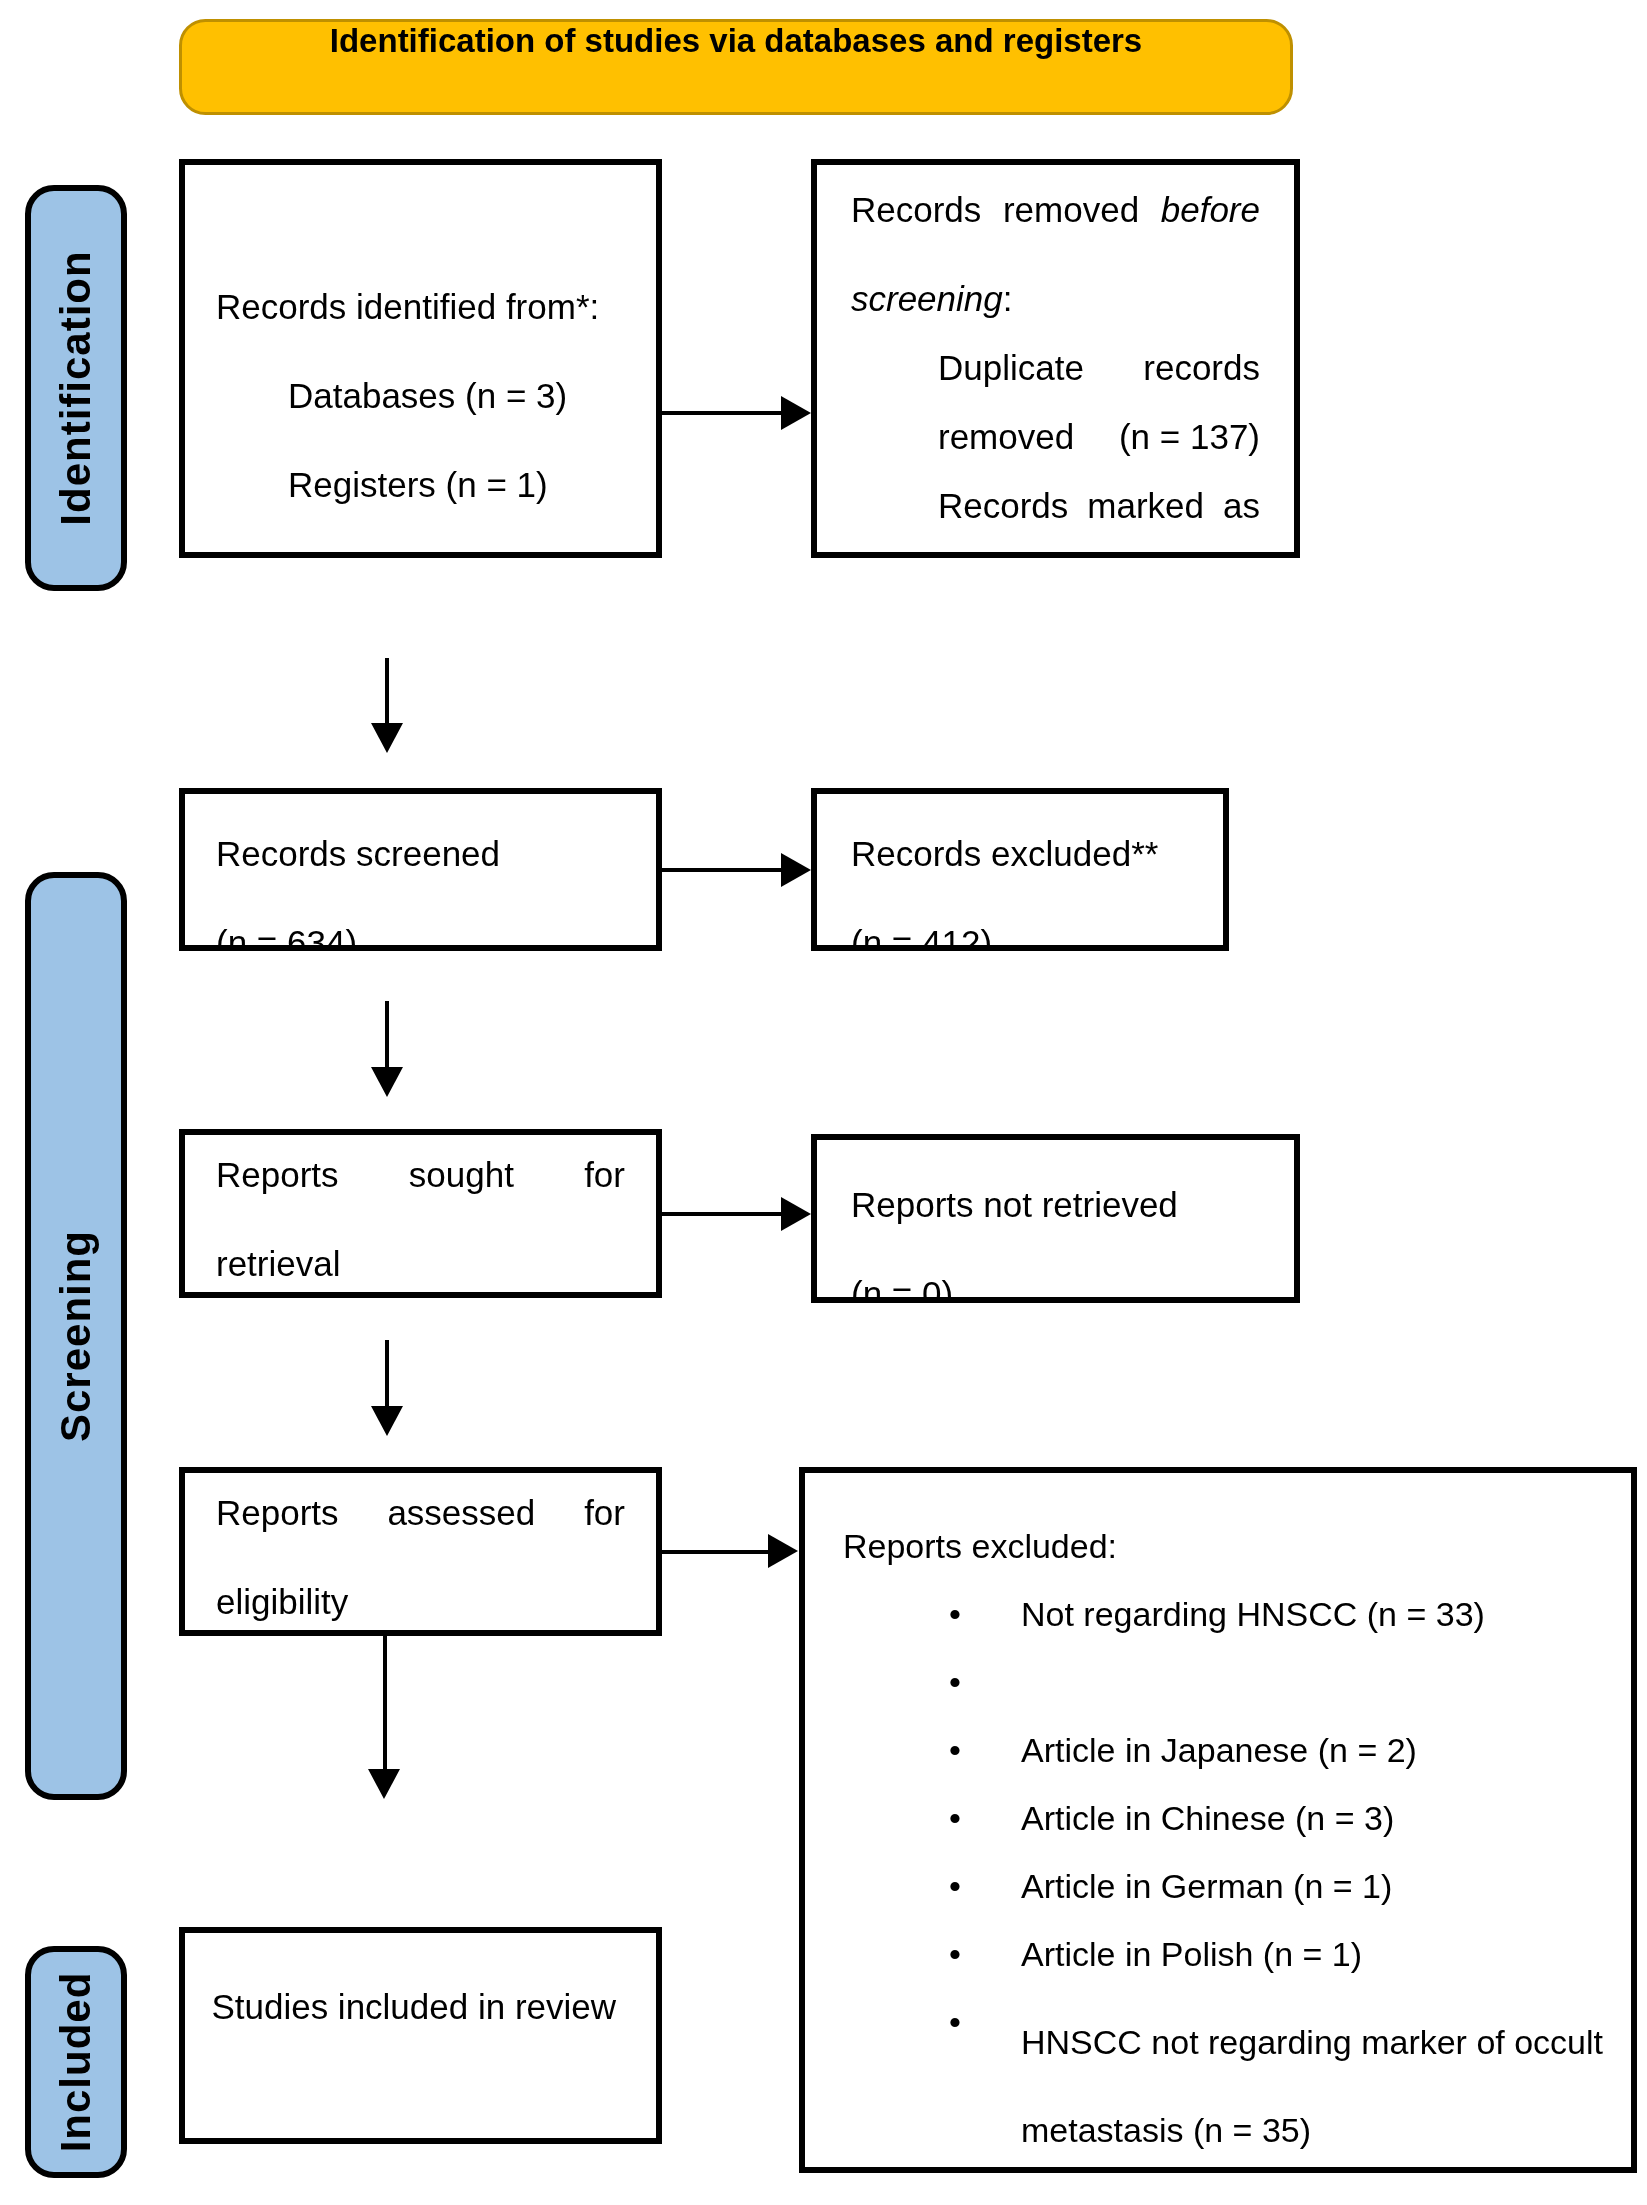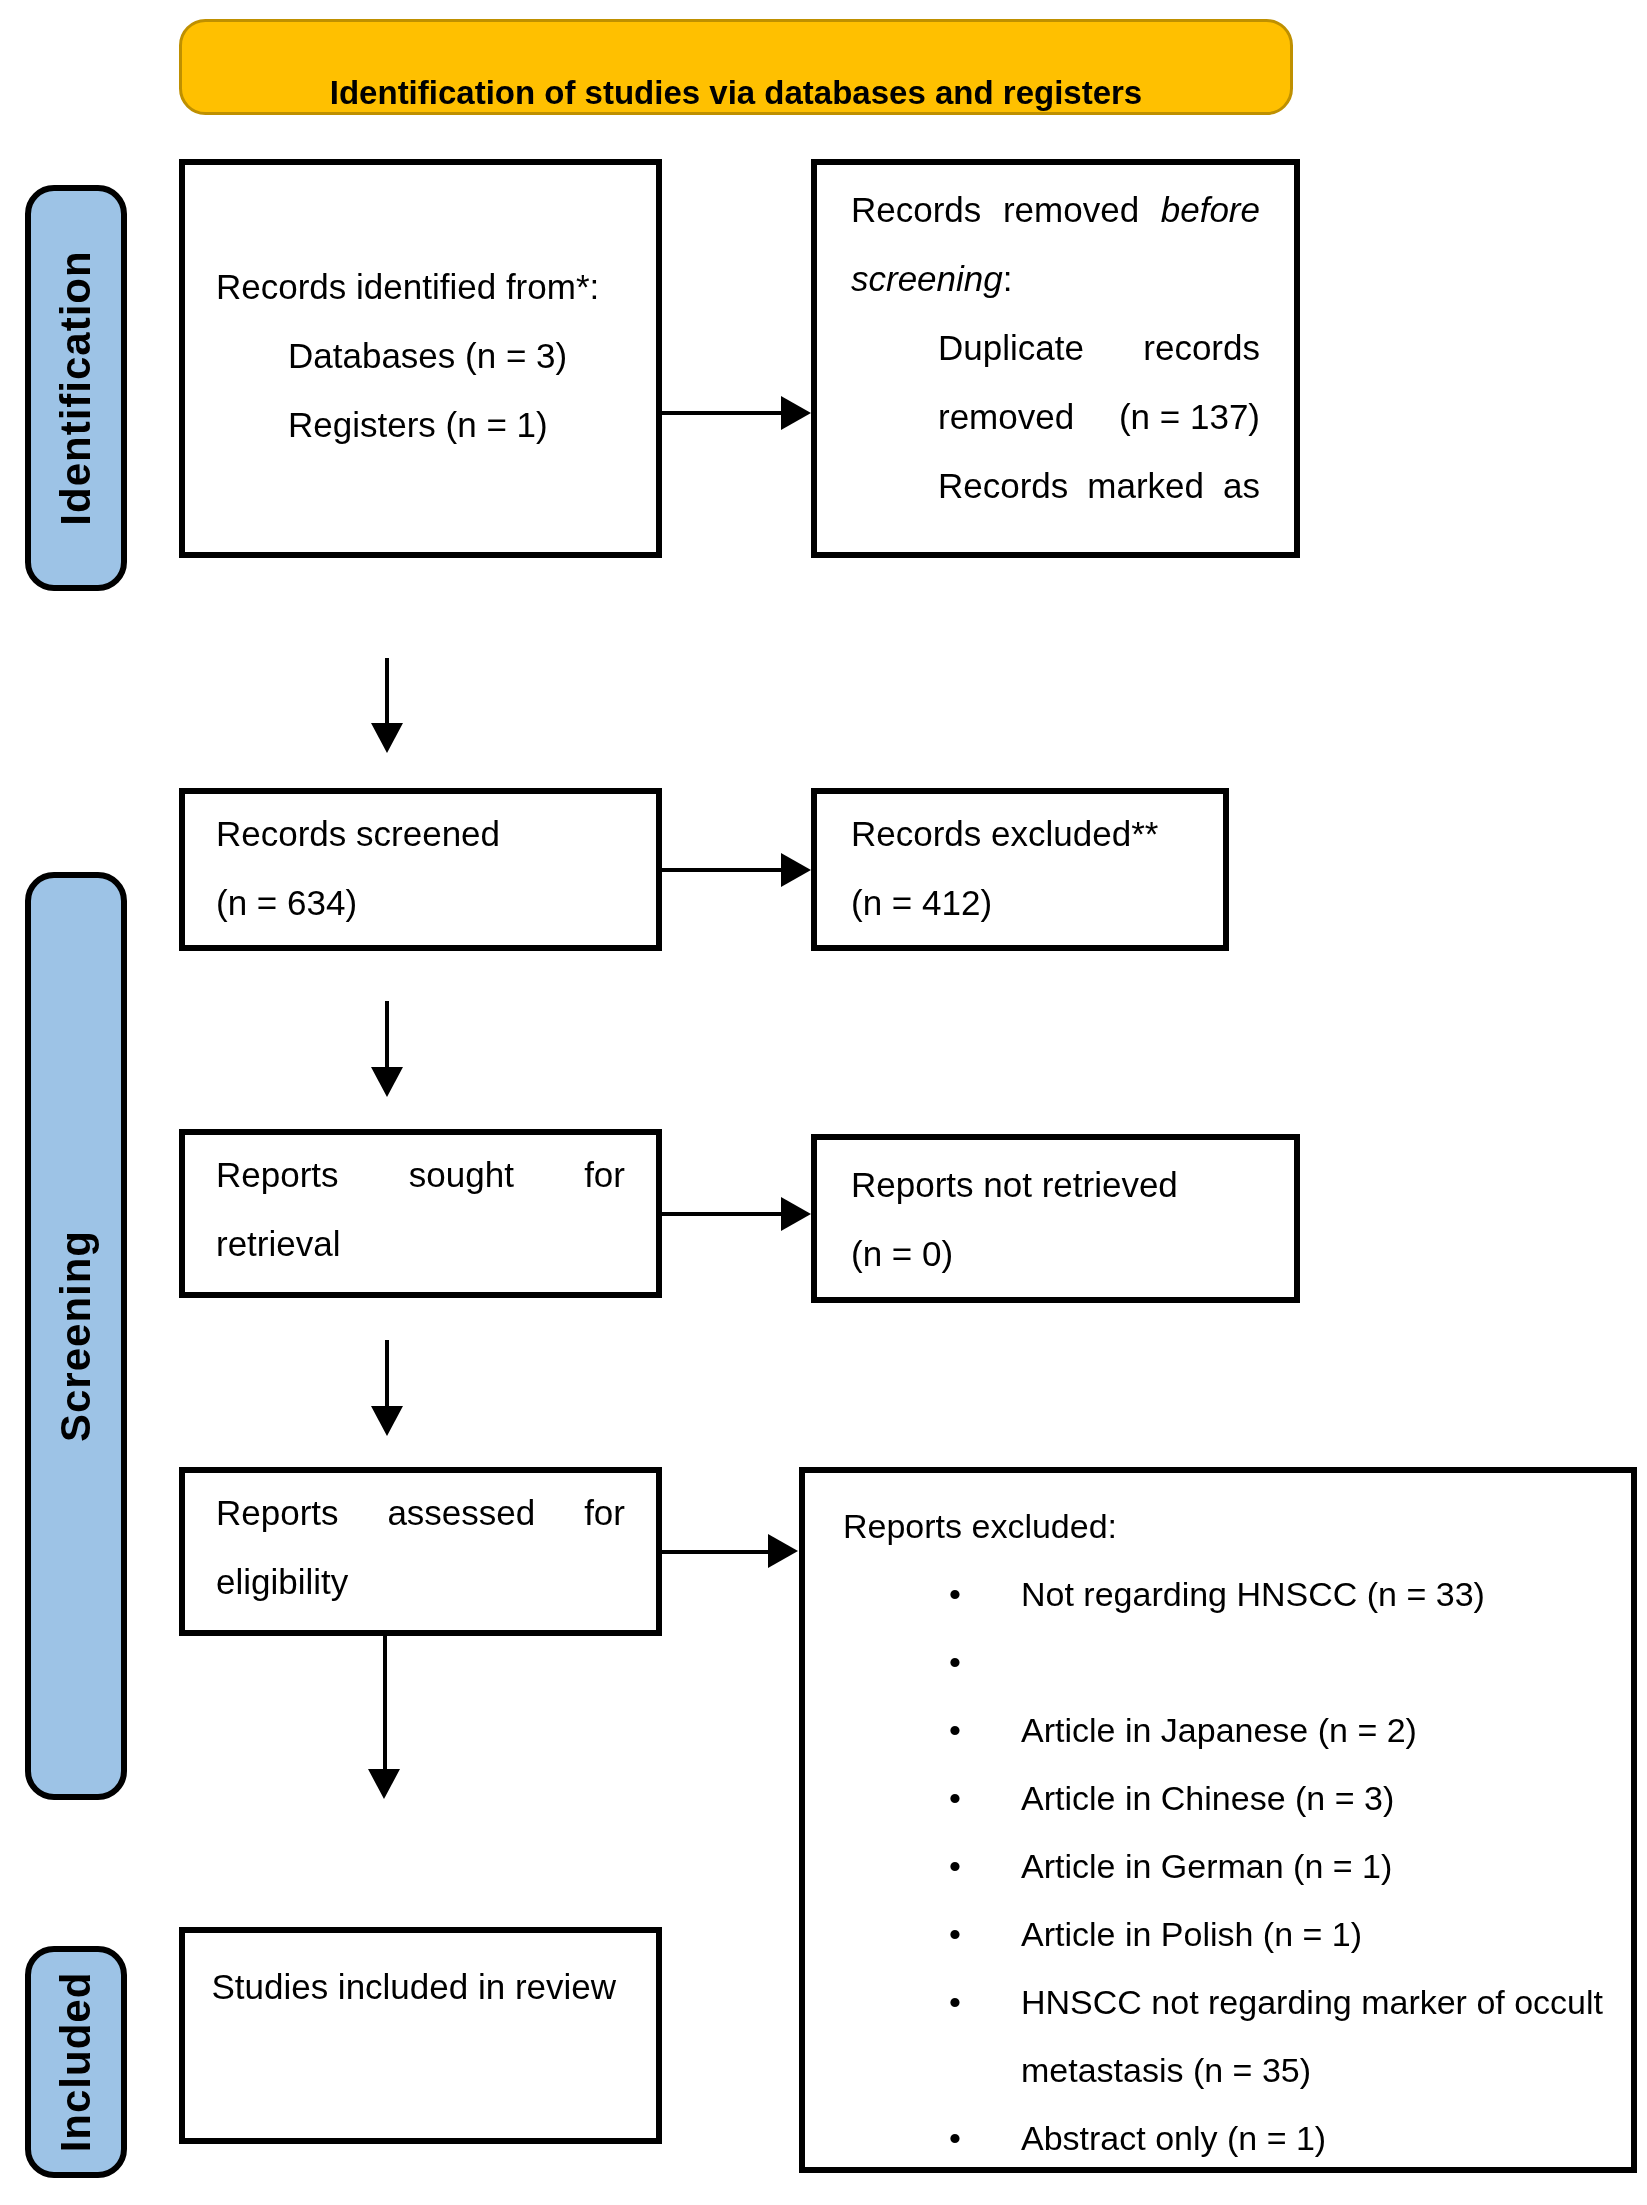--- a/index.html
+++ b/index.html
@@ -2,21 +2,21 @@
 <html style="font-size:7.7px"><head>
 <meta charset="utf-8">
 <style>
   html,body{margin:0;padding:0;background:#ffffff;}
   body{width:1648px;height:2205px;position:relative;
        font-family:"Liberation Sans","DejaVu Sans",sans-serif;color:#000;}
 
   
   .banner{position:absolute;left:179px;top:19px;width:1114px;height:96px;
     background:#FFC000;border:3.8px solid #BF9000;border-radius:26.4px;
-    display:flex;align-items:flex-end;justify-content:center;box-sizing:border-box;}
+    display:flex;align-items:flex-start;justify-content:center;box-sizing:border-box;}
   .banner span{font-size:33px;font-weight:bold;letter-spacing:0px;white-space:nowrap;}
 
   
   .sidebar{position:absolute;left:25px;width:102px;background:#9DC3E6;
     border:6.2px solid #000;border-radius:29px;box-sizing:border-box;
     display:flex;align-items:center;justify-content:center;}
   .sidebar span{transform:rotate(-90deg);white-space:nowrap;
     font-size:42px;font-weight:bold;letter-spacing:1px;}
   .sb-identification{top:185px;height:406px;}
   .sb-screening{top:872px;height:928px;}
@@ -29,21 +29,21 @@
   .b2{left:811px;top:159px;width:489px;height:399px;padding:9.6px 34px 0 34px;}
   .b3{left:179px;top:788px;width:483px;height:163px;padding:4.8px 31px 0 31px;}
   .b4{left:811px;top:788px;width:418px;height:163px;padding:4.8px 34px 0 34px;}
   .b5{left:179px;top:1129px;width:483px;height:169px;padding:4.8px 31px 0 31px;}
   .b6{left:811px;top:1134px;width:489px;height:169px;padding:9.6px 34px 0 34px;}
   .b7{left:179px;top:1467px;width:483px;height:169px;padding:4.8px 31px 0 31px;}
   .b8{left:799px;top:1467px;width:838px;height:706px;padding:19px 38px 0 38px;
       font-size:34px;line-height:68px;}
   .b9{left:179px;top:1927px;width:483px;height:217px;padding:19px 26.4px 0 26.4px;}
 
-  .line{white-space:nowrap;}
+  .line{white-space:nowrap;margin-top:20px;}
   .indent{padding-left:72px;}
   .indent2{padding-left:87px;}
   
   .fline{display:flex;justify-content:space-between;white-space:nowrap;}
   .fline.indent2{padding-left:87px;text-align:center;}
   .italic{font-style:italic;}
 
   
   .bullet-row{display:flex;align-items:flex-start;padding-left:106px;}
   .bullet{width:72px;flex:0 0 72px;}

